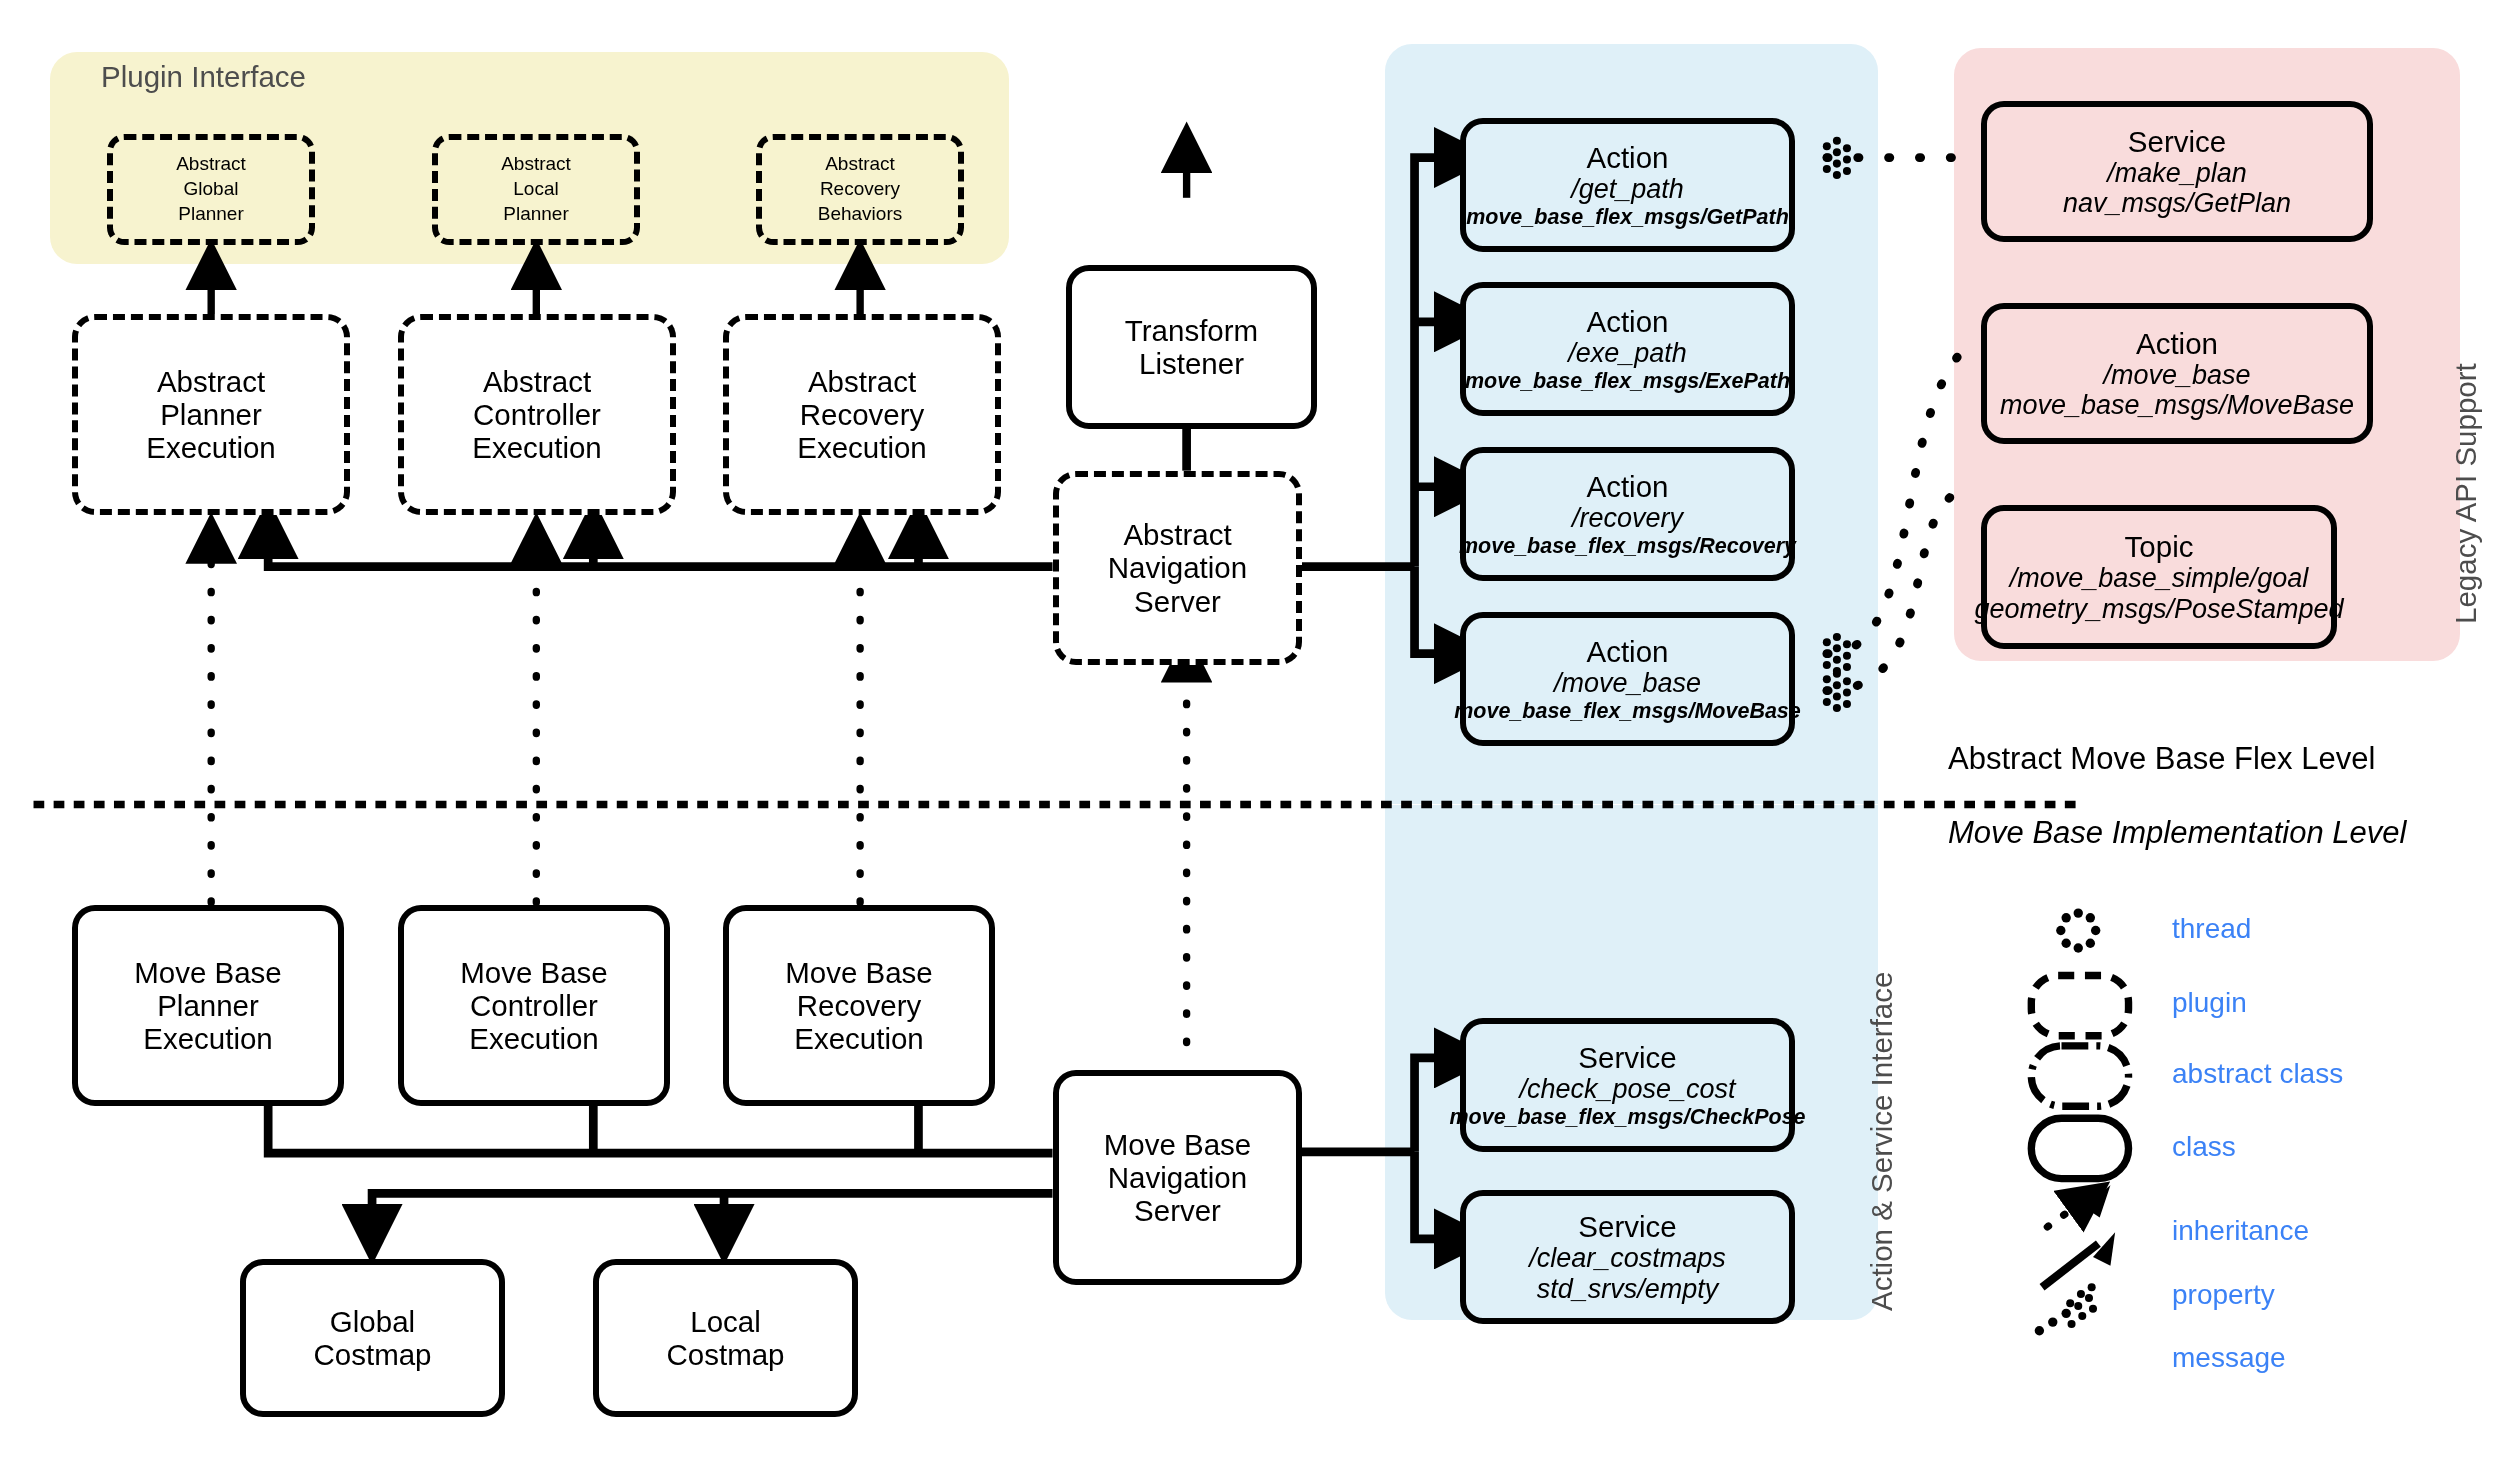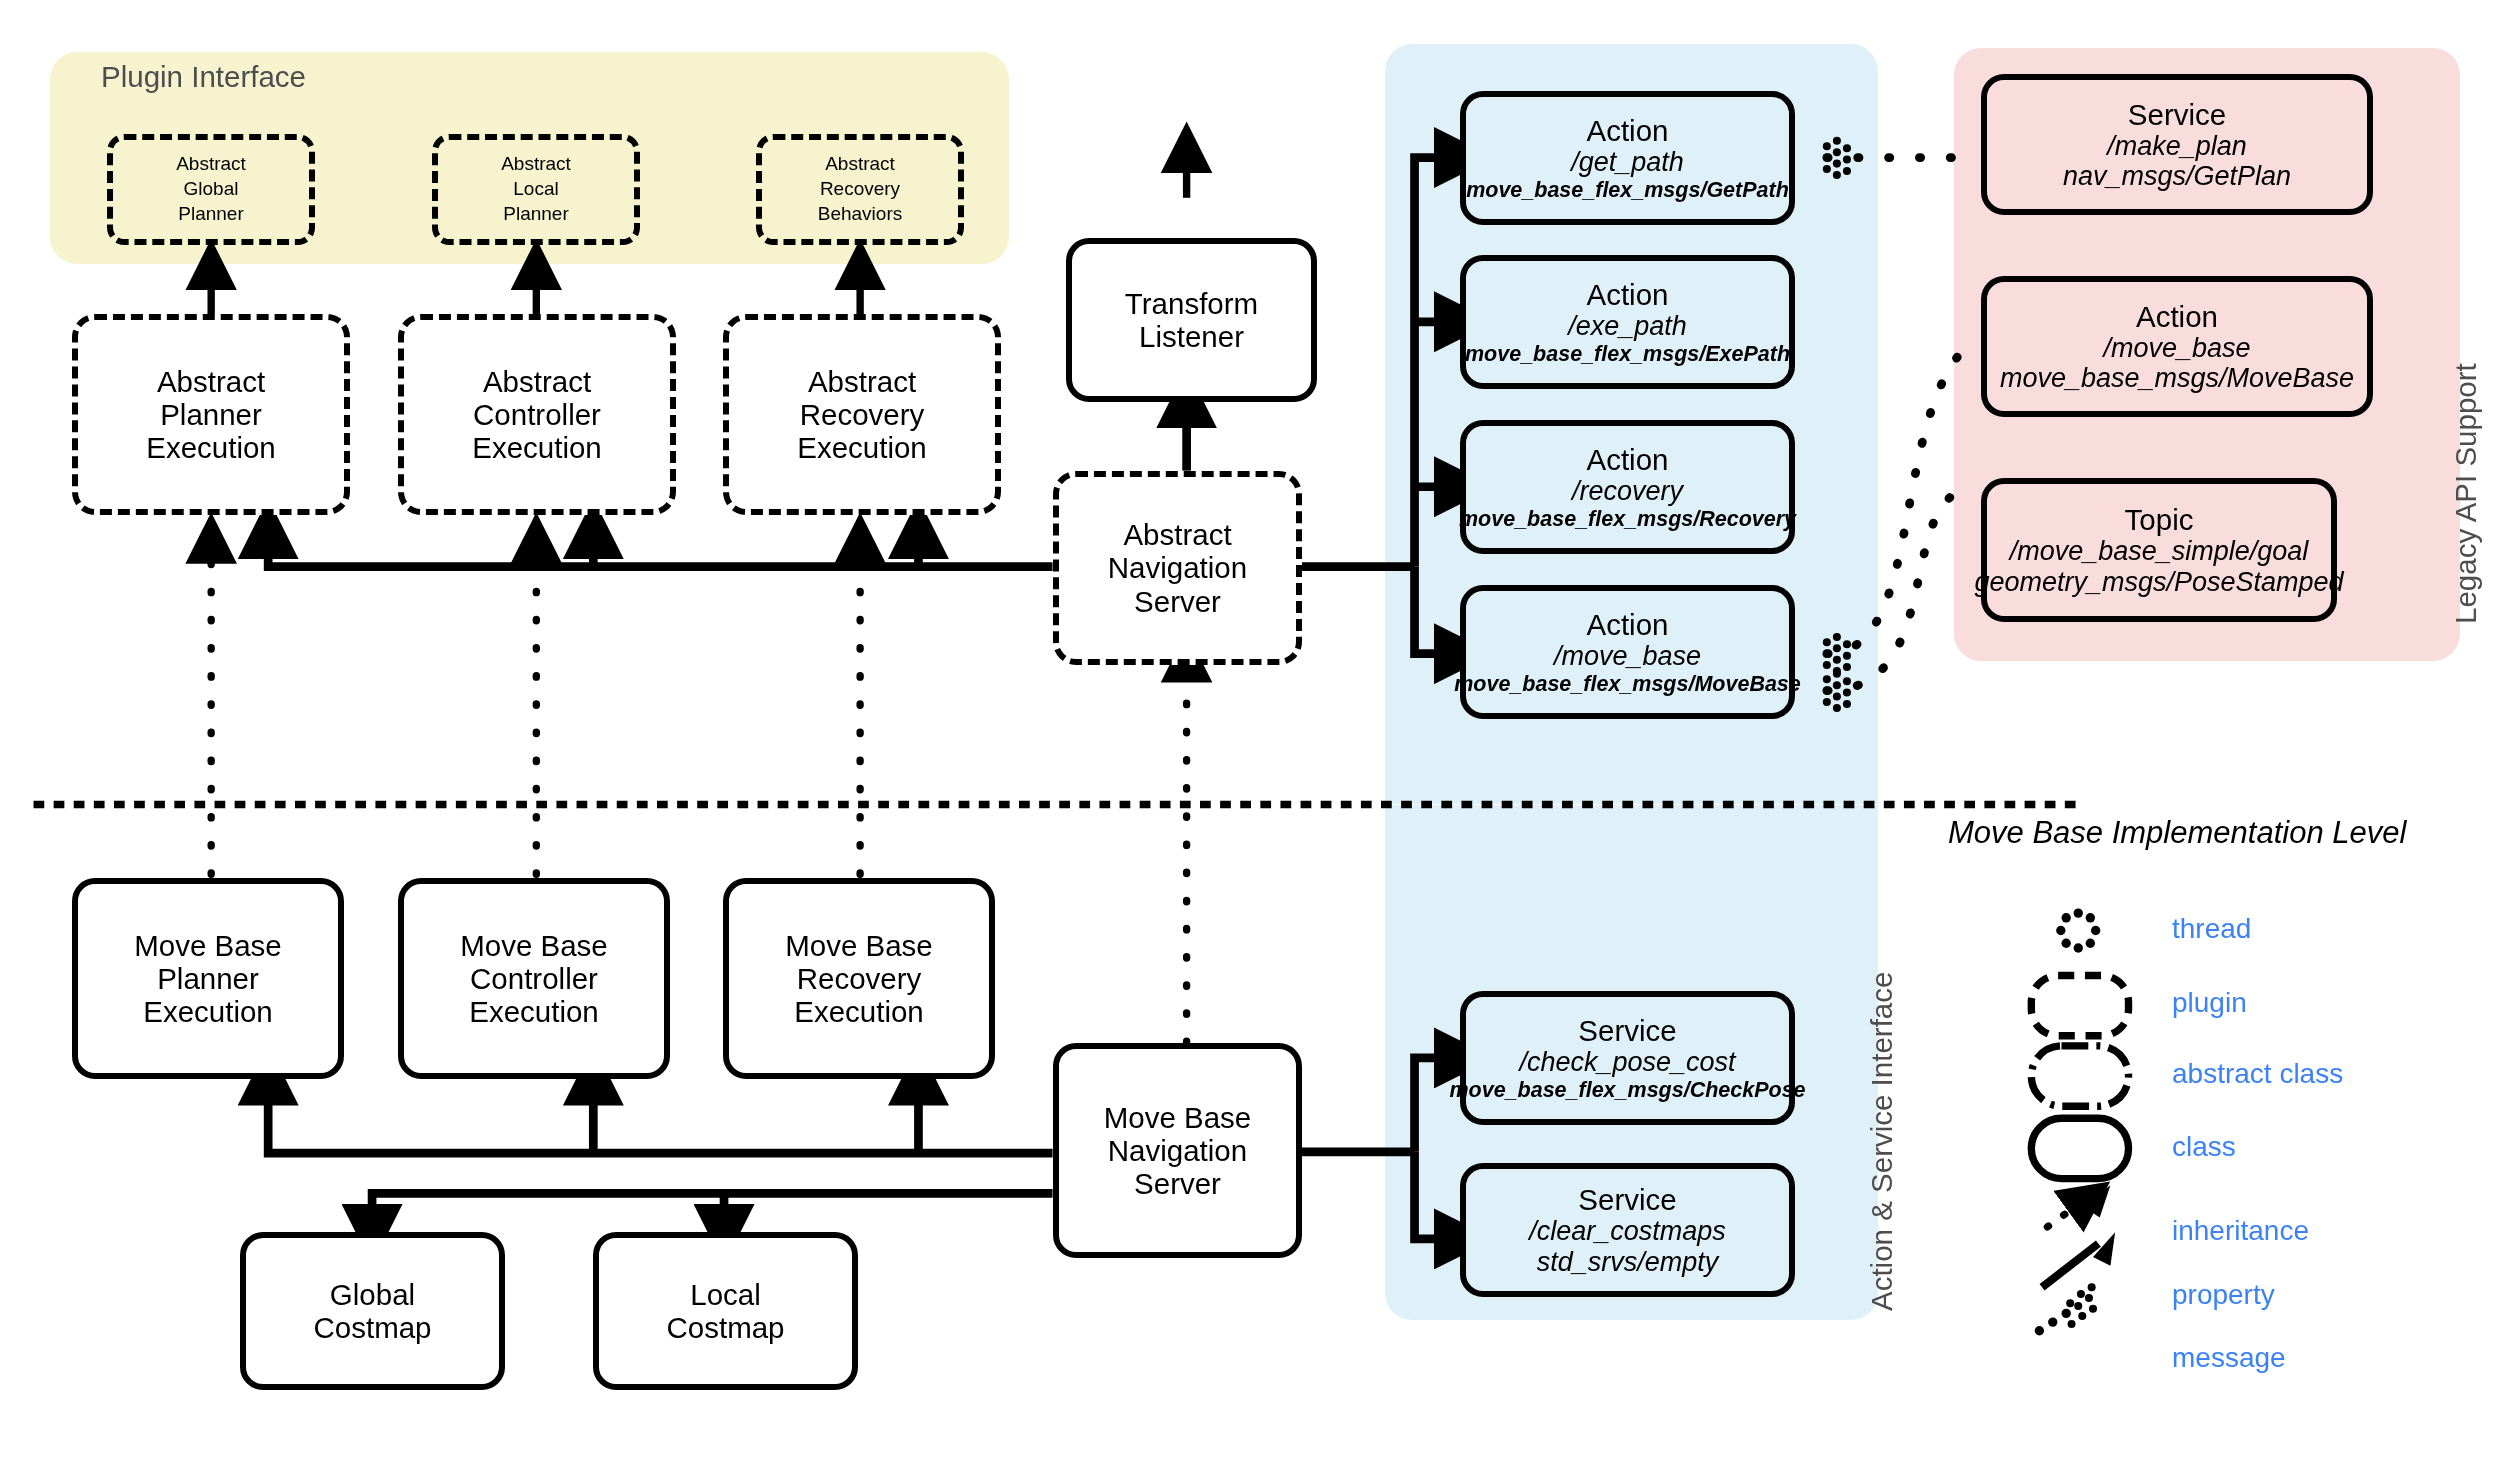--- a/index.html
+++ b/index.html
@@ -8,21 +8,21 @@
   #stage{position:absolute;left:0;top:0;width:2512px;height:1483px;}
   svg.layer{position:absolute;left:0;top:0;width:2512px;height:1483px;overflow:visible;}
   .panel{position:absolute;border-radius:27px;}
   .panel-label{position:absolute;color:#4d4d4d;font-size:29.5px;white-space:nowrap;}
   .panel-label.vert{transform-origin:left top;}
   .node{position:absolute;box-sizing:border-box;display:flex;flex-direction:column;
         align-items:center;justify-content:center;text-align:center;line-height:1.12;}
   .node .t1{font-size:29.5px;}
   .node .t2{font-size:27px;font-style:italic;}
   .node .t3{font-size:21.5px;font-style:italic;font-weight:bold;}
-  .b-class{border:6px solid #000;border-radius:23px;background:#fff;}
+  .b-class{border:6px solid #000;border-radius:23px;background:#fff;margin-top:27px;}
   .b-abstract{border:6px dashed #000;border-radius:23px;background:#fff;}
   .b-plugin{border:6px dashed #000;border-radius:17.4px;background:transparent;}
   .fill-blue{background:#dff0f8;}
   .fill-pink{background:#f9dcdc;}
   .fill-none{background:transparent;}
   .plug-txt{font-size:19px;line-height:1.3;}
   .legend-row{position:absolute;font-size:28px;color:#3b82f6;white-space:nowrap;}
   .credit{position:absolute;font-size:23px;color:#000;white-space:nowrap;}
   .lvl{position:absolute;font-size:31px;color:#000;white-space:nowrap;}
 </style>
@@ -264,20 +264,21 @@
     <span class="t1">Action</span>
     <span class="t2">/move_base</span>
     <span class="t2">move_base_msgs/MoveBase</span>
   </div>
   <div class="node b-class fill-pink" style="left:1981px;top:478px;width:356px;height:144px;">
     <span class="t1">Topic</span>
     <span class="t2">/move_base_simple/goal</span>
     <span class="t2">geometry_msgs/PoseStamped</span>
   </div>
 
+  <div class="lvl" style="left:1948px;top:741px;">Abstract Move Base Flex Level</div>
   <div class="lvl" style="left:1948px;top:815px;font-style:italic;">Move Base Implementation Level</div>
 
   <div class="node b-class" style="left:72px;top:878px;width:272px;height:201px;">
     <span class="t1">Move Base</span>
     <span class="t1">Planner</span>
     <span class="t1">Execution</span>
   </div>
   <div class="node b-class" style="left:398px;top:878px;width:272px;height:201px;">
     <span class="t1">Move Base</span>
     <span class="t1">Controller</span>

